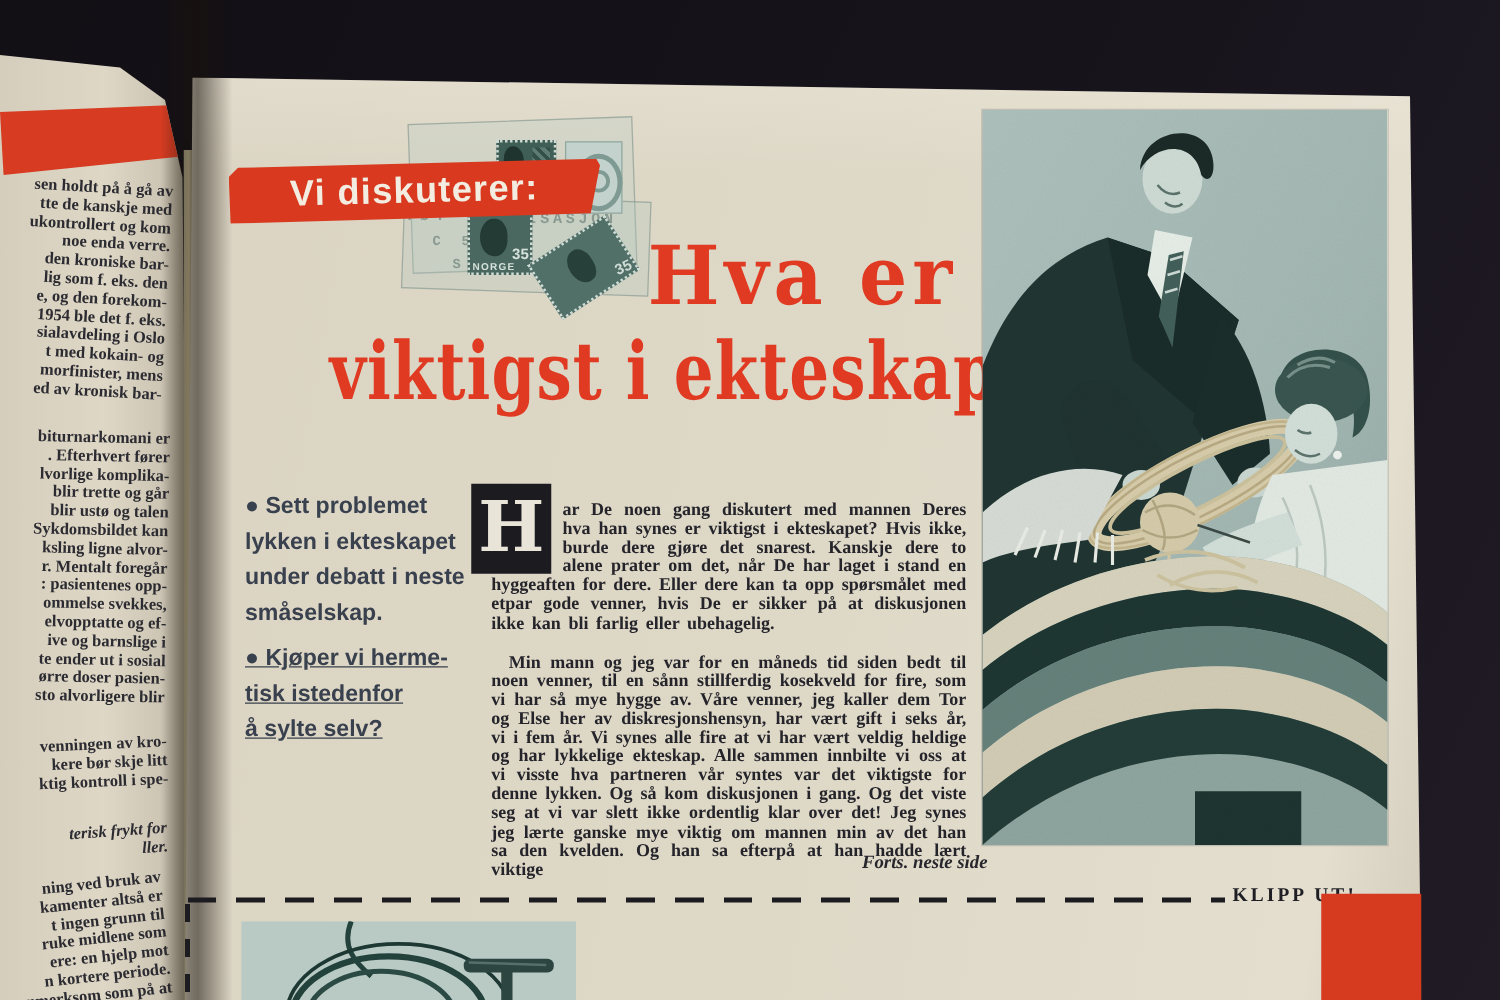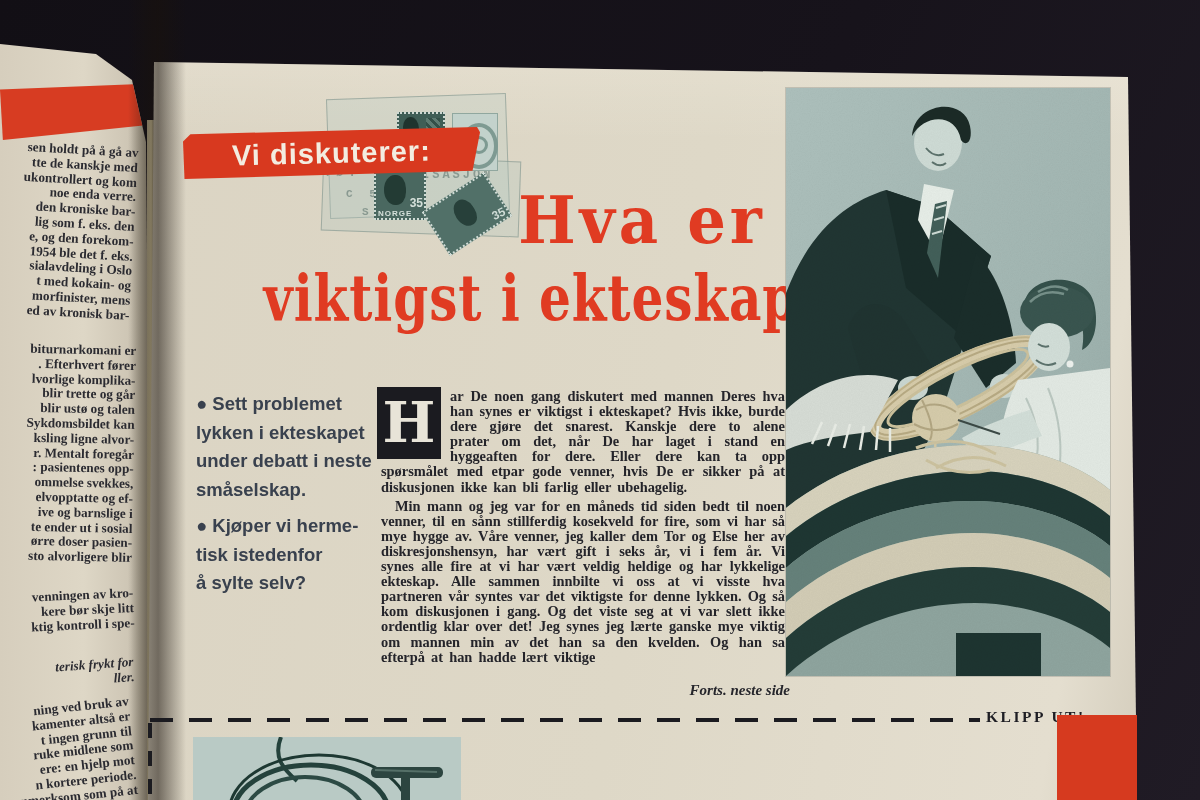--- a/index.html
+++ b/index.html
@@ -66,28 +66,28 @@
   .banner-vi span{font-family:"Liberation Sans",sans-serif;font-weight:700;font-size:29px;
     color:#f3ece0;letter-spacing:1px;transform:rotate(-1.5deg);}
   
   .hl{position:absolute;color:#e03b22;font-family:"DejaVu Serif",serif;font-weight:700;
     white-space:nowrap;text-align:center;}
   .hl1{left:492px;top:184px;width:300px;font-size:62px;letter-spacing:4px;transform:scale(.98,1.05);}
   .hl2{left:230px;top:264px;width:560px;font-size:57px;letter-spacing:1px;transform:scale(.88,1.12);transform-origin:center;}
   
   .bullet{position:absolute;left:196px;width:192px;font-family:"Liberation Sans",sans-serif;
     font-weight:700;font-size:18.5px;line-height:28.5px;color:#39414e;white-space:pre-line;}
-  .bu1{top:390px;} .bu2{top:512px;} .bu3{top:614px;}
+  .bu1{top:390px;} .bu2{top:512px;text-decoration:underline;} .bu3{top:614px;}
   
   .body-copy{position:absolute;left:377px;top:385px;width:412px;color:#24242a;
     font-size:14.4px;line-height:15.1px;font-weight:600;text-align:justify;word-spacing:2.5px;}
   .dropcap{float:left;width:64px;height:72px;margin:2px 9px 2px 0;background:#1b1b20;
     color:#e8e4d8;display:flex;align-items:center;justify-content:center;
     font-family:"DejaVu Serif",serif;font-size:56px;font-weight:700;}
-  .body-copy p{margin:4px;}
+  .body-copy p{margin:16px;}
   .body-copy p + p{margin-top:3px;text-indent:14px;}
   .forts{position:absolute;left:560px;top:682px;width:230px;text-align:right;
     font-style:italic;font-weight:700;font-size:15px;color:#26262c;}
   
   .photo-main{position:absolute;left:786px;top:88px;width:324px;height:588px;
     box-shadow:0 0 0 1px rgba(90,100,95,.25);}
   .photo-bottom{position:absolute;left:193px;top:737px;width:268px;height:63px;}
   
   .cut-h{position:absolute;height:4px;background:repeating-linear-gradient(90deg,#1b1b20 0 23px,transparent 23px 39px);}
   .cut-h1{left:150px;top:718px;width:830px;}

